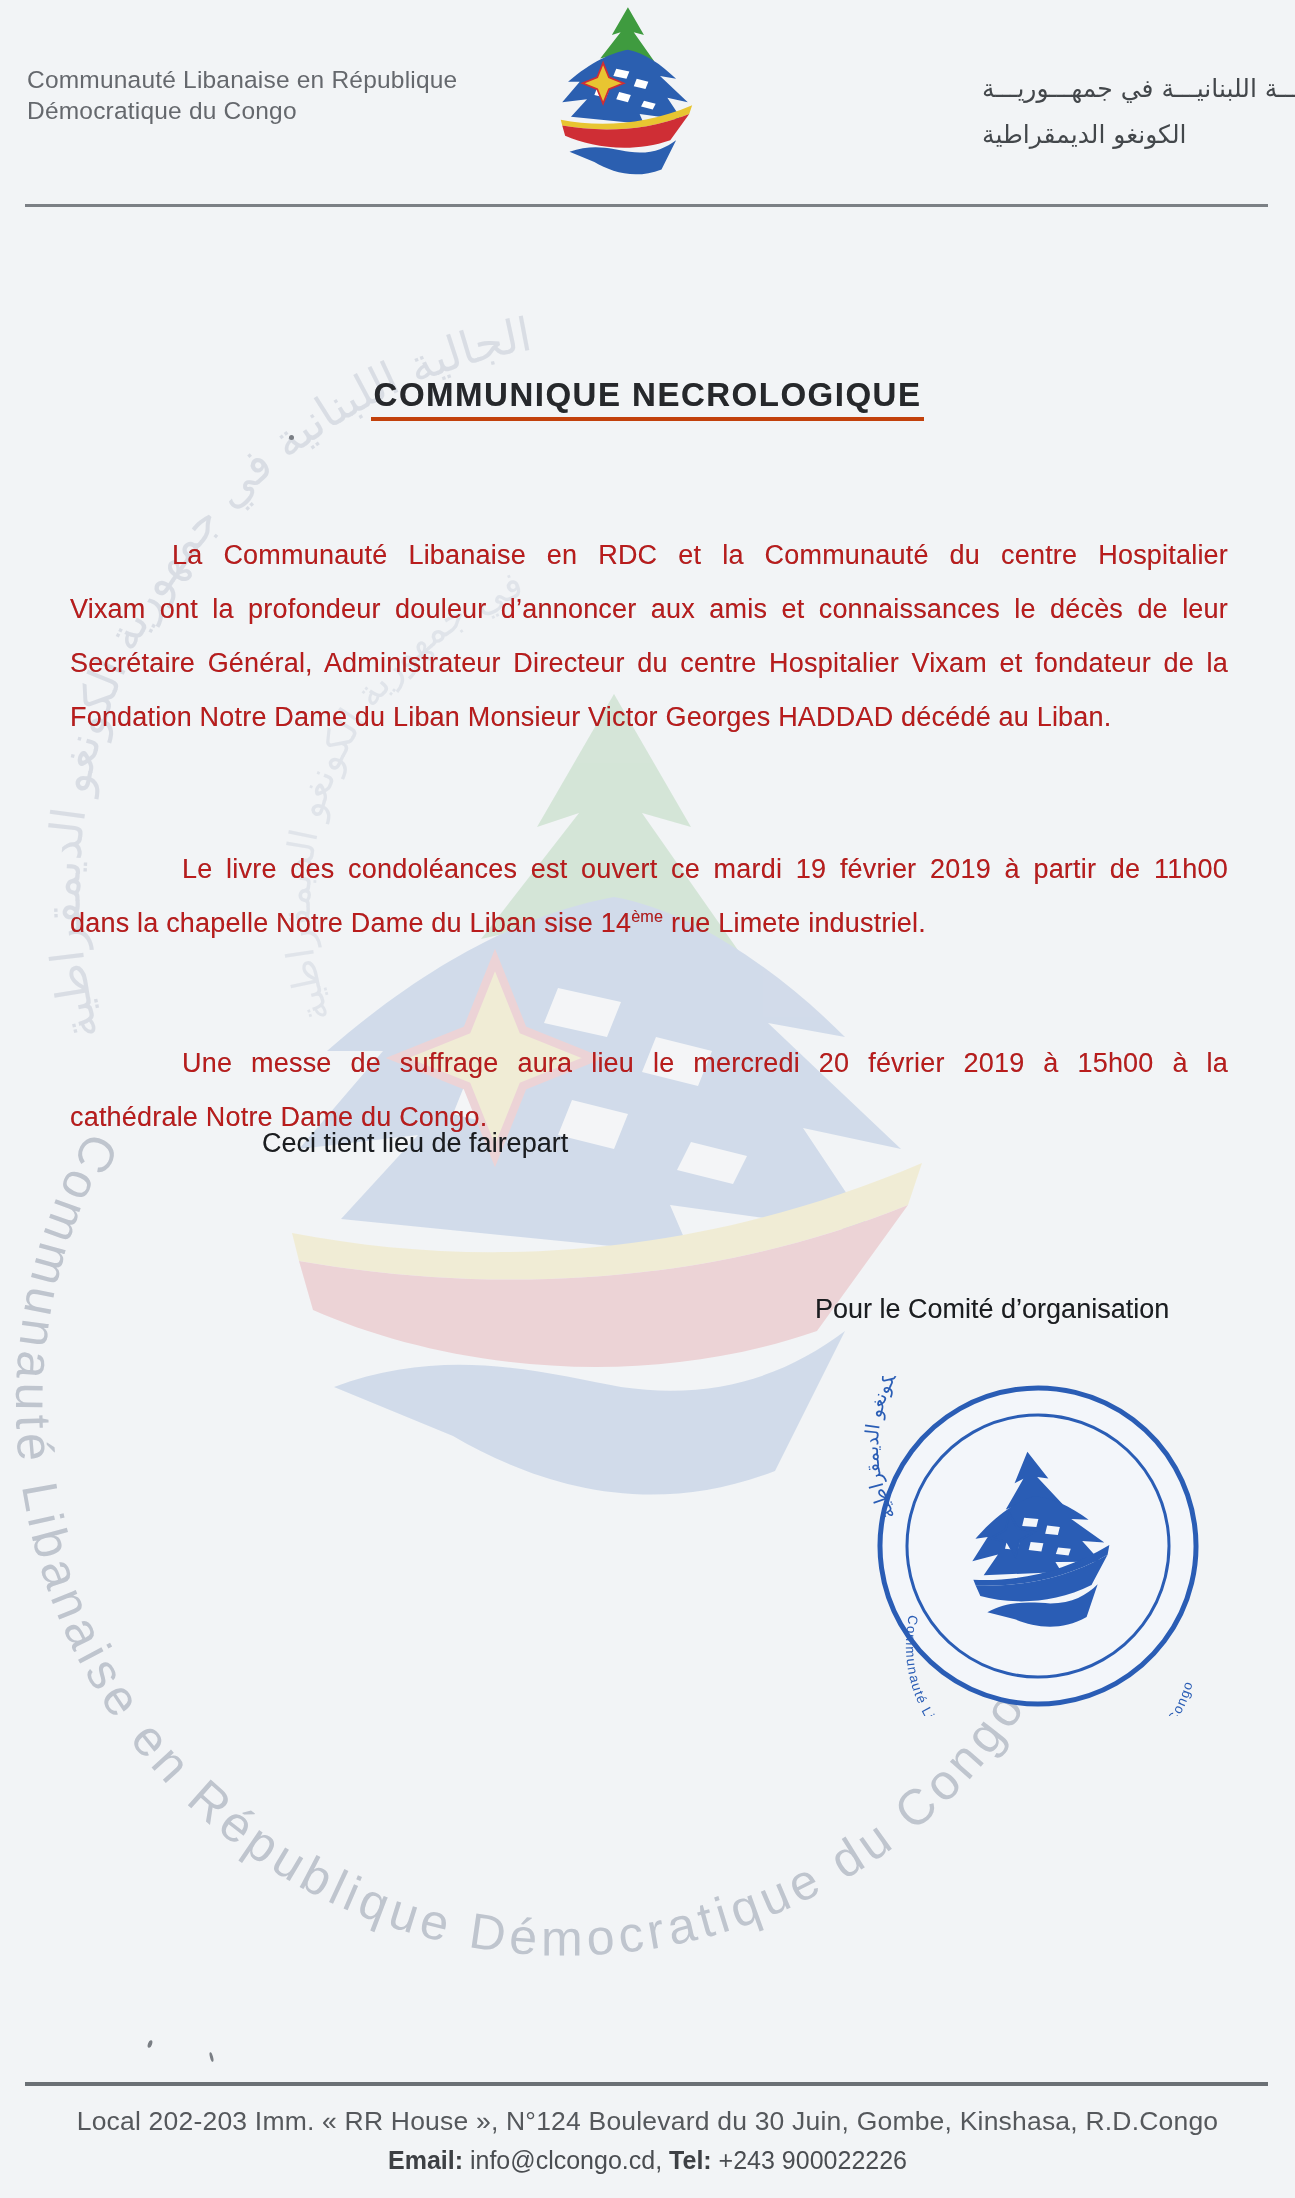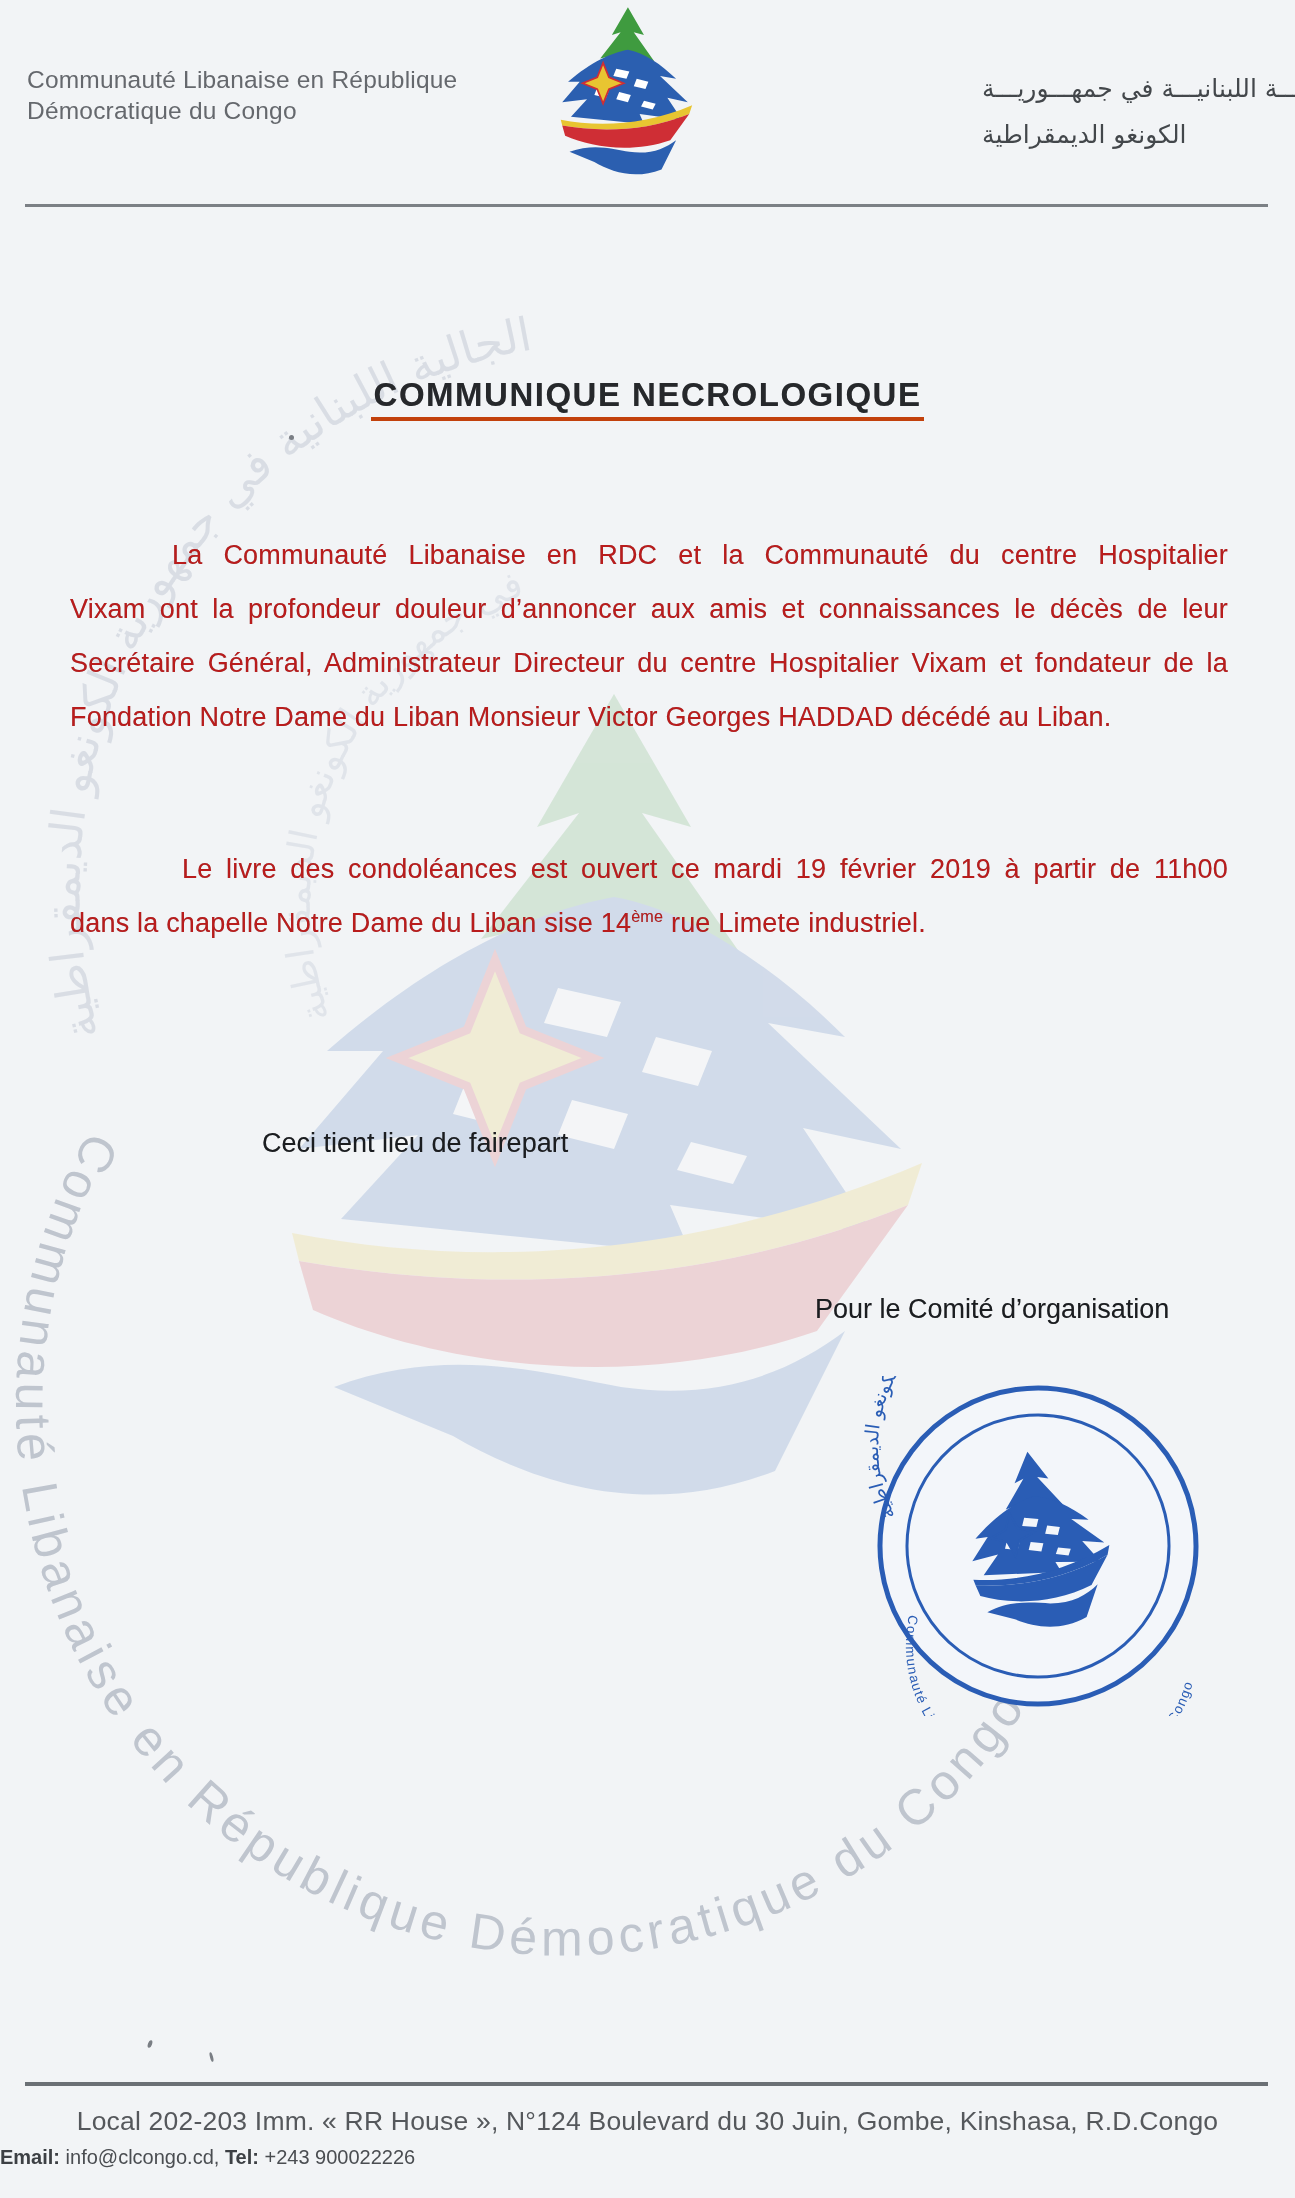--- a/index.html
+++ b/index.html
@@ -36,22 +36,22 @@
   .signature{position:absolute; left:815px; top:1262px; font-size:27px; color:#1b1d20; text-shadow:0 0 .5px rgba(25,27,30,.35);margin-top:32px;}
   sup.ord{font-size:60%; vertical-align:super; line-height:0;}
   
   #stamp{position:absolute; left:860px; top:1376px;}
   .st-ar {font-family:"DejaVu Sans",sans-serif; font-size:19px; fill:#2a5db5;}
   .st-lat{font-family:"Liberation Sans",sans-serif; font-size:13.5px; letter-spacing:1.2px; fill:#2a5db5;}
   
   .rule-bottom{top:2082px; height:4px; background:#6b7075;}
   .footer-address{position:absolute; left:0; top:2106px; width:100%; text-align:center;
                   font-size:26.5px; color:#55585c; letter-spacing:.2px;}
-  .footer-contact{position:absolute; left:0; top:2146px; width:100%; 
-                  font-size:20px; color:#4a4d51;}
+  .footer-contact{position:absolute; left:0; top:2146px; width:100%; text-align:center;
+                  font-size:25px; color:#4a4d51;}
   .footer-contact .b{font-weight:700; color:#3d4044;}
   
   .speck{position:absolute; background:#7a7e84; border-radius:50%;}
 </style>
 </head>
 <body>
 
 <div id="page">
 
   <svg id="wm" viewBox="0 0 1295 2198">
@@ -110,20 +110,24 @@
     <div class="jline">Vixam ont la profondeur douleur d’annoncer aux amis et connaissances le décès de leur</div>
     <div class="jline">Secrétaire Général, Administrateur Directeur du centre Hospitalier Vixam et fondateur de la</div>
     <div class="nline">Fondation Notre Dame du Liban Monsieur Victor Georges HADDAD décédé au Liban.</div>
   </div>
 
   <div class="para p2">
     <div class="jline ind2">Le livre des condoléances est ouvert ce mardi 19 février 2019 à partir de 11h00</div>
     <div class="nline"><span>dans la chapelle Notre Dame du Liban sise 14</span><sup class="ord">ème</sup><span> rue Limete industriel.</span></div>
   </div>
 
+  <div class="para p3">
+    <div class="jline ind2">Une messe de suffrage aura lieu le mercredi 20 février 2019 à 15h00 à la</div>
+    <div class="nline">cathédrale Notre Dame du Congo.</div>
+  </div>
 
   <div class="closing">Ceci tient lieu de fairepart</div>
   <div class="signature">Pour le Comité d’organisation</div>
 
   <svg id="stamp" width="356" height="340" viewBox="0 0 340 340">
     <g transform="rotate(-8 170 170)">
       <circle cx="170" cy="170" r="158" fill="#f3f6fa" stroke="#2a5db5" stroke-width="5"></circle>
       <circle cx="170" cy="170" r="131" fill="none" stroke="#2a5db5" stroke-width="3"></circle>
       <use href="#cedar" transform="translate(92,72) scale(1.55)" style="--green:#2a5db5;--blue:#2a5db5;--red:#2a5db5;--yellow:#2a5db5;--white:#f3f6fa"></use>
       <text class="st-ar">

